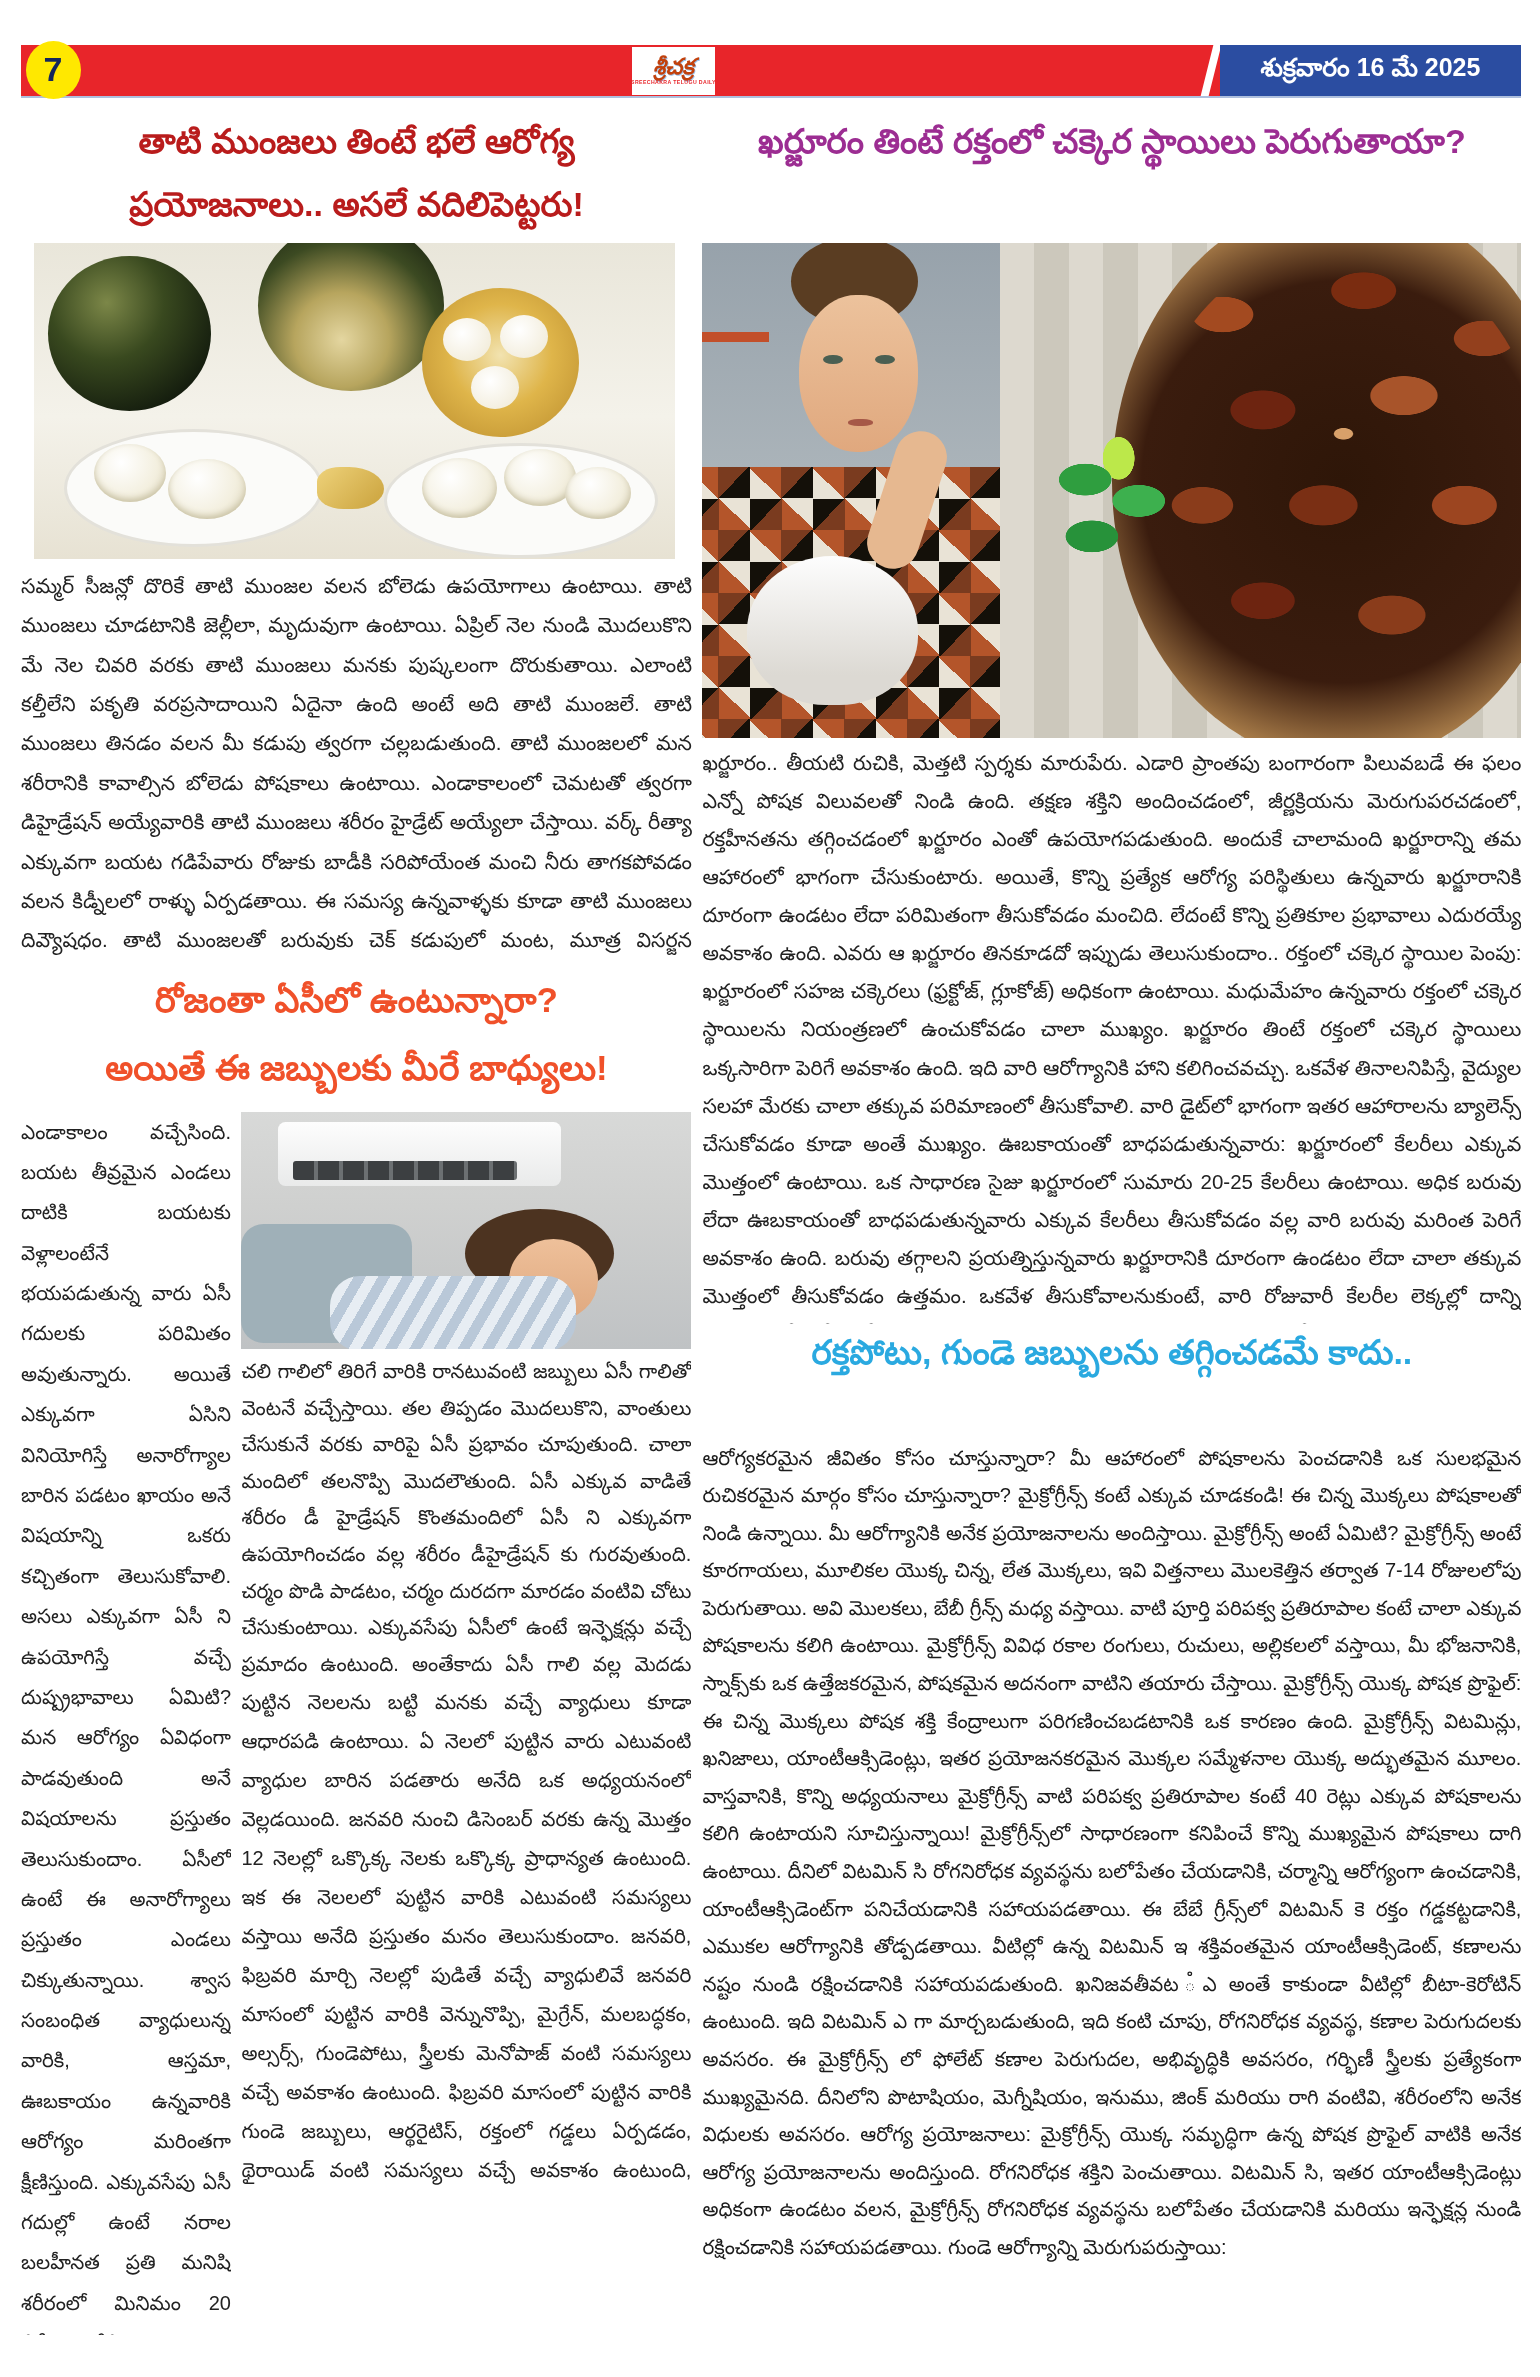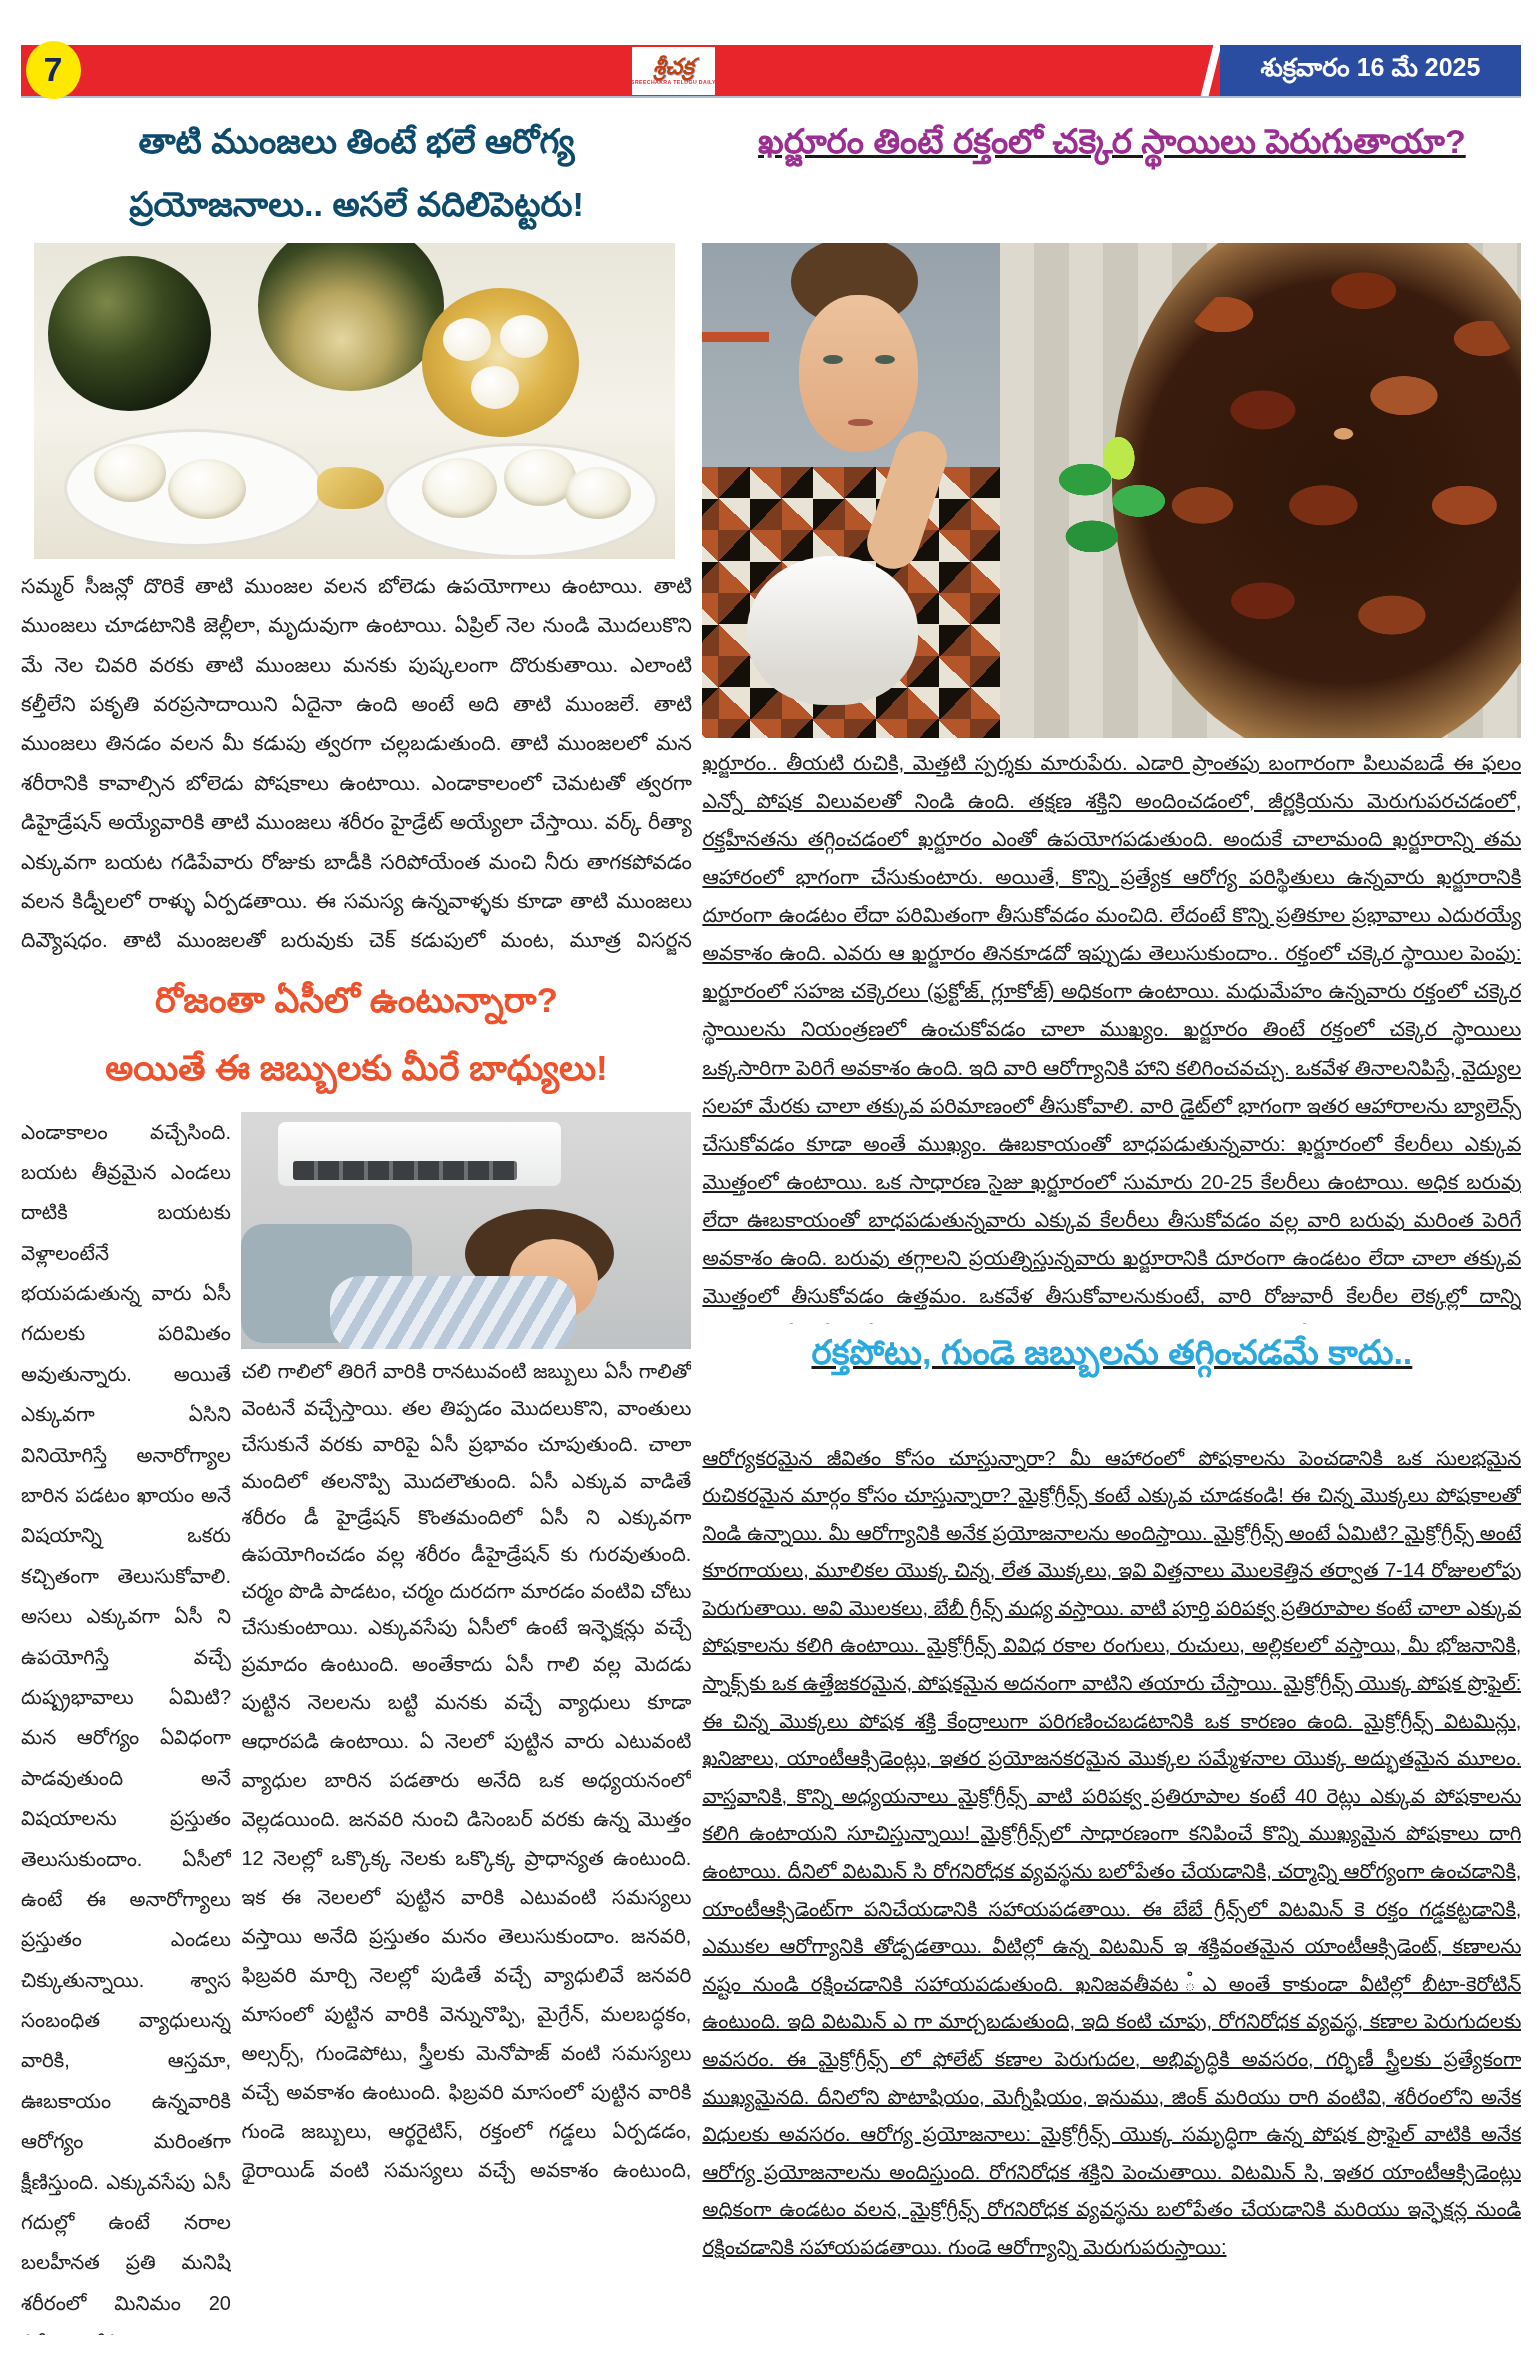--- a/index.html
+++ b/index.html
@@ -13,24 +13,24 @@
   .logo-box{position:absolute;left:611px;top:1.5px;width:83px;height:48px;background:#ffffff;display:flex;flex-direction:column;align-items:center;justify-content:center;overflow:hidden;}
   .logo-title{font-size:22.4px;font-weight:bold;color:#c2410c;font-style:italic;line-height:1;text-shadow:0.7px 0.7px 0 #9cc4ef;white-space:nowrap;}
   .logo-tagline{font-size:5.2px;color:#e8252a;font-weight:bold;letter-spacing:0.4px;white-space:nowrap;}
   .date-slash{position:absolute;right:307px;top:0;width:7.5px;height:51px;background:#ffffff;transform:skewX(-14deg);}
   .date-panel{position:absolute;right:0;top:0;width:301px;height:51px;background:#2b4da1;display:flex;align-items:center;justify-content:center;}
   .date-text{color:#ffffff;font-size:25px;font-weight:bold;white-space:nowrap;}
 
   
   .content{position:absolute;left:21px;top:110px;width:1500px;display:flex;gap:10.4px;}
   .col-left{width:671px;flex:none;}
-  .col-right{width:819px;flex:none;text-decoration:underline;}
+  .col-right{width:819px;flex:none;}
 
   h1{margin:0;padding:0;font-weight:bold;}
-  .hl-red{color:#0c4a6e;font-size:34px;line-height:1.85;text-align:center;height:131px;overflow:hidden;}
+  .hl-red{color:#b91c1c;font-size:34px;line-height:1.85;text-align:center;height:131px;overflow:hidden;}
   .hl-purple{color:#9c2d92;font-size:34px;line-height:1.85;text-align:center;height:131px;overflow:hidden;}
 
   .bodytext{text-align:justify;color:#222;overflow:hidden;}
   .palm-body{margin-top:7.5px;font-size:20.5px;line-height:1.92;height:395px;}
   .subhead{font-weight:bold;text-align:center;overflow:hidden;}
   .sh-orange{color:#f0512a;font-size:35px;line-height:1.95;height:140px;margin-top:4.5px;}
   .sh-pink{color:#ed2d7f;font-size:32px;line-height:1.95;height:128px;margin-top:3px;}
   .sh-blue{color:#2aa9e0;font-size:34px;line-height:1.6;height:110px;margin-top:1.5px;}
 
   .ac-flex{display:flex;gap:10.4px;margin-top:6px;}

